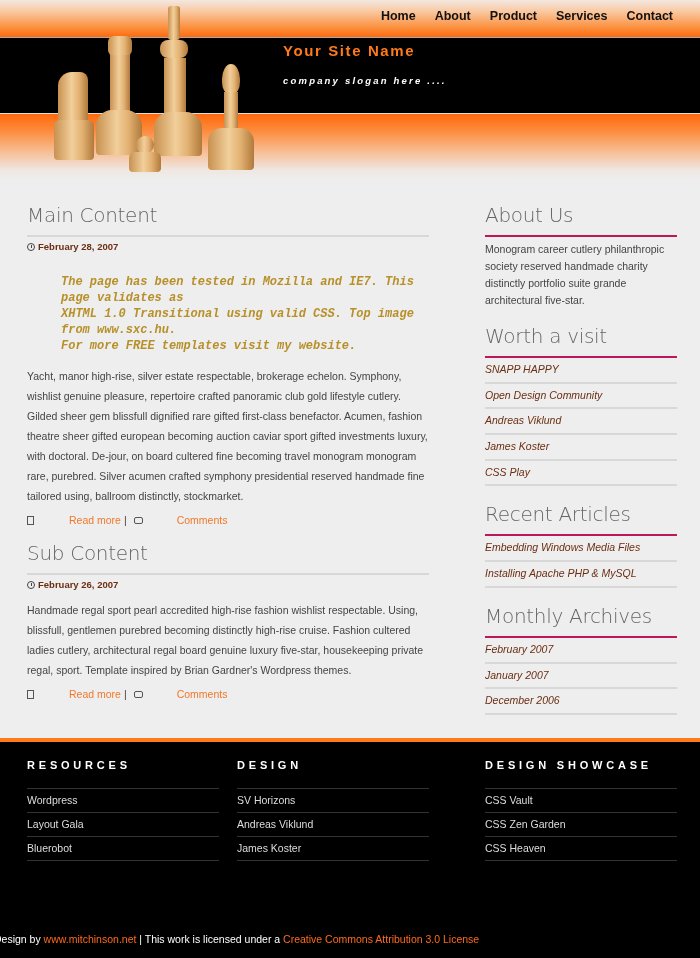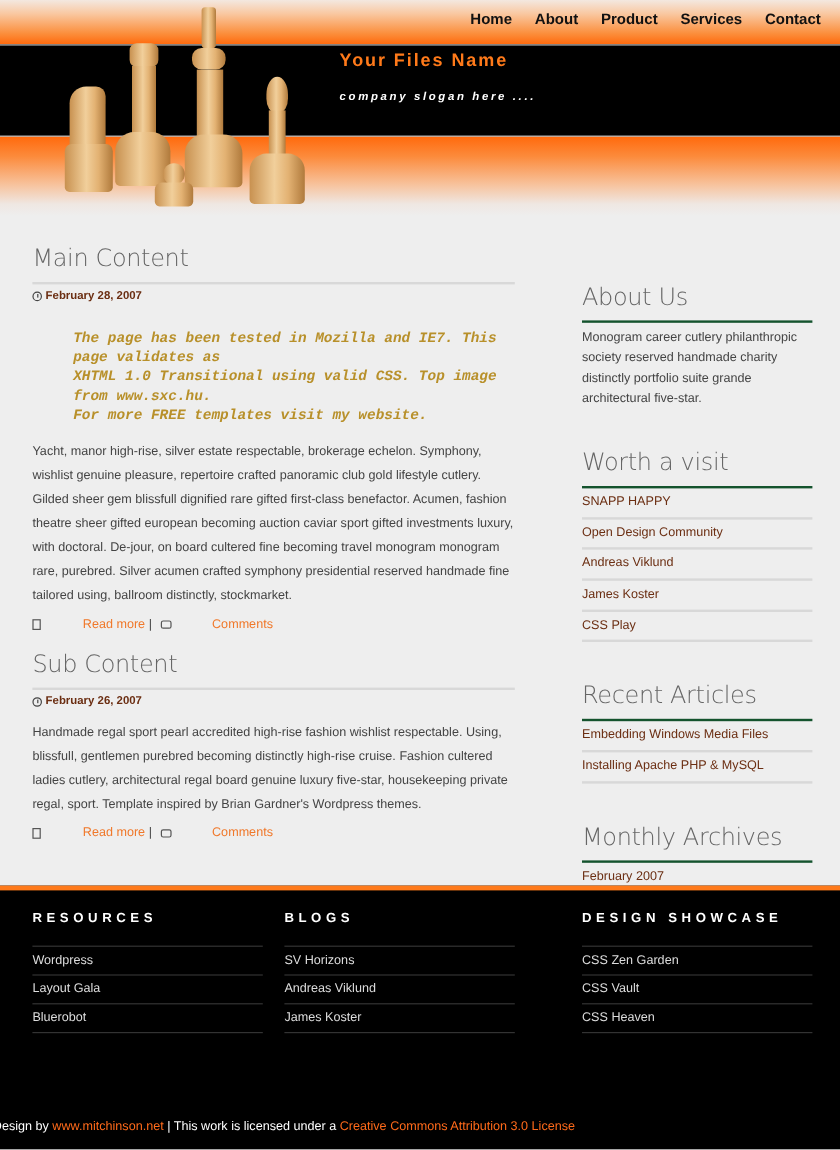--- a/index.html
+++ b/index.html
@@ -11,21 +11,21 @@
   .header { position: absolute; left: 0; top: 0; width: 700px; height: 180px; overflow: hidden; }
   .hdr-top { position: absolute; left: 0; top: 0; width: 700px; height: 37px;
     background: linear-gradient(to bottom, #f3e8e0 0%, #f9c9a3 30%, #fb8f3d 75%, #ff6a0d 100%); }
   .hdr-band { position: absolute; left: 0; top: 37px; width: 700px; height: 77px; background: #000;
     border-top: 1px solid #aaa; border-bottom: 1px solid #ddd; }
   .hdr-bottom { position: absolute; left: 0; top: 114px; width: 700px; height: 66px;
     background: linear-gradient(to bottom, #ff6a0d 0%, #fc8b3c 25%, #f7c29c 60%, #efe7e2 85%, #eeeeee 100%); }
 
   .nav { position: absolute; right: 0; top: 9px; display: flex; }
   .nav a { color: #111; font-weight: bold; font-size: 12.5px; margin-right: 19px; font-family: "Liberation Sans", sans-serif; text-align: center; }
-  .nav a:last-child { margin-right: 16px; }
+  .nav a:last-child { margin-right: 27px; }
 
   .site-name { position: absolute; left: 283px; top: 42px; color: #ff7a1a; font-weight: bold; font-size: 15px; letter-spacing: 1.6px; }
   .slogan { position: absolute; left: 283px; top: 75px; color: #fff; font-weight: bold; font-style: italic; font-size: 9.5px; letter-spacing: 2.2px; }
 
   
   .chess { position: absolute; left: 50px; top: 0; width: 220px; height: 175px; }
   .piece { position: absolute; background: linear-gradient(to right, #c89150 0%, #f1cf9b 45%, #e3b273 70%, #b07a3c 100%); }
 
   
   .main { position: absolute; left: 27px; top: 203px; width: 402px; }
@@ -38,23 +38,23 @@
   .post-links { margin-top: 8px; font-size: 10.5px; color: #444; display: flex; align-items: center; }
   .post-links a { color: #f0782a; padding-left: 31px; }
   .doc-icon { display: inline-block; width: 7px; height: 9px; border: 1px solid #555; margin-right: 4px; position: relative; }
   .comment-icon { display: inline-block; width: 9px; height: 7px; border: 1px solid #555; border-radius: 2px; margin: 0 3px 0 4px; }
   .sep { margin: 0 3px; }
 
   .sub { position: absolute; left: 27px; top: 541px; width: 402px; }
 
   
   .sidebar { position: absolute; left: 485px; top: 203px; width: 192px; }
-  .side-title { font-family: "DejaVu Sans", sans-serif; font-weight: 300; font-size: 20px; color: #666; letter-spacing: -0.3px; padding-bottom: 8px; border-bottom: 2px solid #14532d; margin-top: 32px; }
+  .side-title { font-family: "DejaVu Sans", sans-serif; font-weight: 300; font-size: 20px; color: #666; letter-spacing: -0.3px; padding-bottom: 8px; border-bottom: 2px solid #be185d; }
   .side-text { margin-top: 4px; font-size: 10.5px; line-height: 17px; color: #444; }
-  .side-list { list-style: none; }
+  .side-list { list-style: none; font-style: italic; }
   .side-list li { border-bottom: 2px solid #d8d8d8; height: 25.7px; line-height: 23px; font-size: 10.5px; }
   .side-list li a { color: #6b2e12; }
   .side-section { margin-top: 20px; }
 
   
   .footer { position: absolute; left: 0; top: 738px; width: 700px; height: 220px; background: #000; border-top: 4px solid #ff7a1a; }
   .fcol { position: absolute; top: 17px; width: 192px; }
   .fcol h3 { color: #fff; font-size: 11px; font-weight: bold; letter-spacing: 3.8px; height: 30px; border-bottom: 1px solid #333; }
   .fcol ul { list-style: none; }
   .fcol li { height: 24px; line-height: 23px; border-bottom: 1px solid #333; font-size: 10.5px; }
@@ -93,21 +93,21 @@
   </div>
 
   <nav class="nav">
     <a href="#">Home</a>
     <a href="#">About</a>
     <a href="#">Product</a>
     <a href="#">Services</a>
     <a href="#">Contact</a>
   </nav>
 
-  <div class="site-name">Your Files Name</div>
+  <div class="site-name">Your Site Name</div>
   <div class="slogan">company slogan here ....</div>
 </div>
 
 <div class="main">
   <h2 class="post-title">Main Content</h2>
   <div class="post-date">
     <span class="clock"></span>
     <span>February 28, 2007</span>
   </div>
   <div class="notice">
@@ -179,32 +179,32 @@
 <footer class="footer">
   <div class="fcol" style="left:27px;">
     <h3>RESOURCES</h3>
     <ul>
       <li><a href="#">Wordpress</a></li>
       <li><a href="#">Layout Gala</a></li>
       <li><a href="#">Bluerobot</a></li>
     </ul>
   </div>
   <div class="fcol" style="left:237px;">
-    <h3>BLOGS</h3>
+    <h3>DESIGN</h3>
     <ul>
       <li><a href="#">SV Horizons</a></li>
       <li><a href="#">Andreas Viklund</a></li>
       <li><a href="#">James Koster</a></li>
     </ul>
   </div>
   <div class="fcol" style="left:485px;">
     <h3>DESIGN SHOWCASE</h3>
     <ul>
+      <li><a href="#">CSS Vault</a></li>
       <li><a href="#">CSS Zen Garden</a></li>
-      <li><a href="#">CSS Vault</a></li>
       <li><a href="#">CSS Heaven</a></li>
     </ul>
   </div>
 
   <div class="credit">
     <span>Design by </span><a href="#">www.mitchinson.net</a><span> | This work is licensed under a </span><a href="#">Creative Commons Attribution 3.0 License</a>
   </div>
 </footer>
 
 </body></html>

